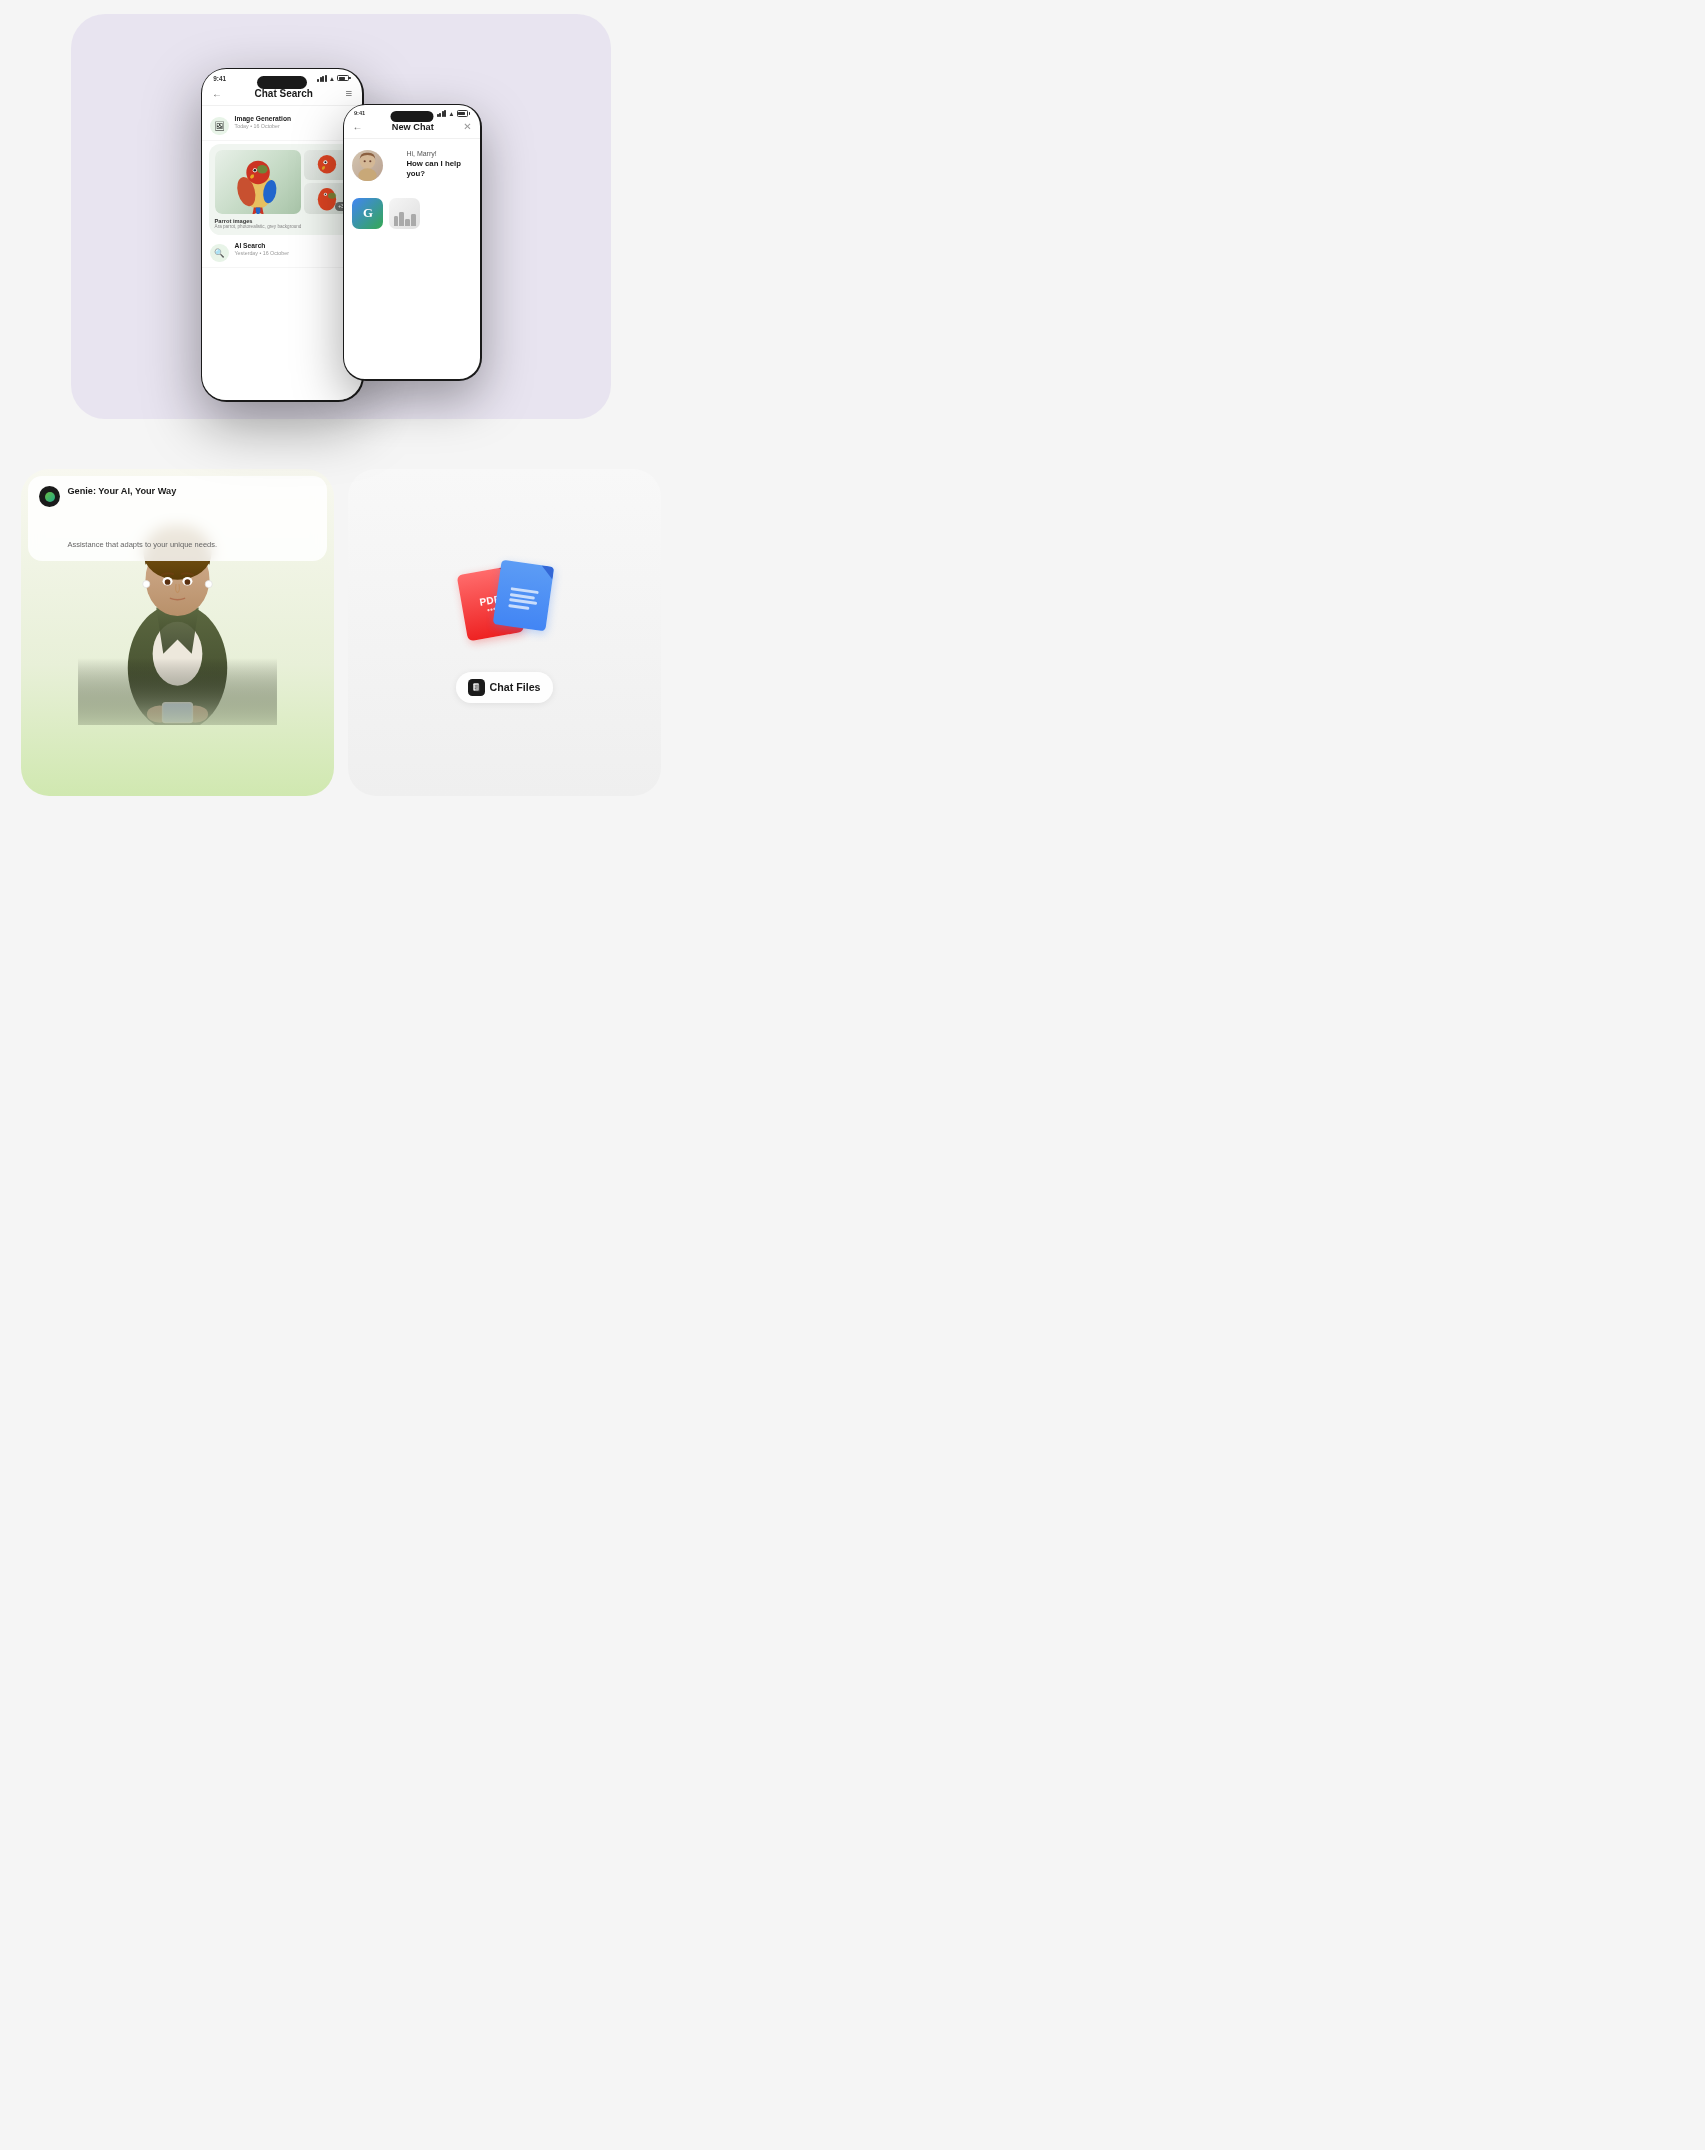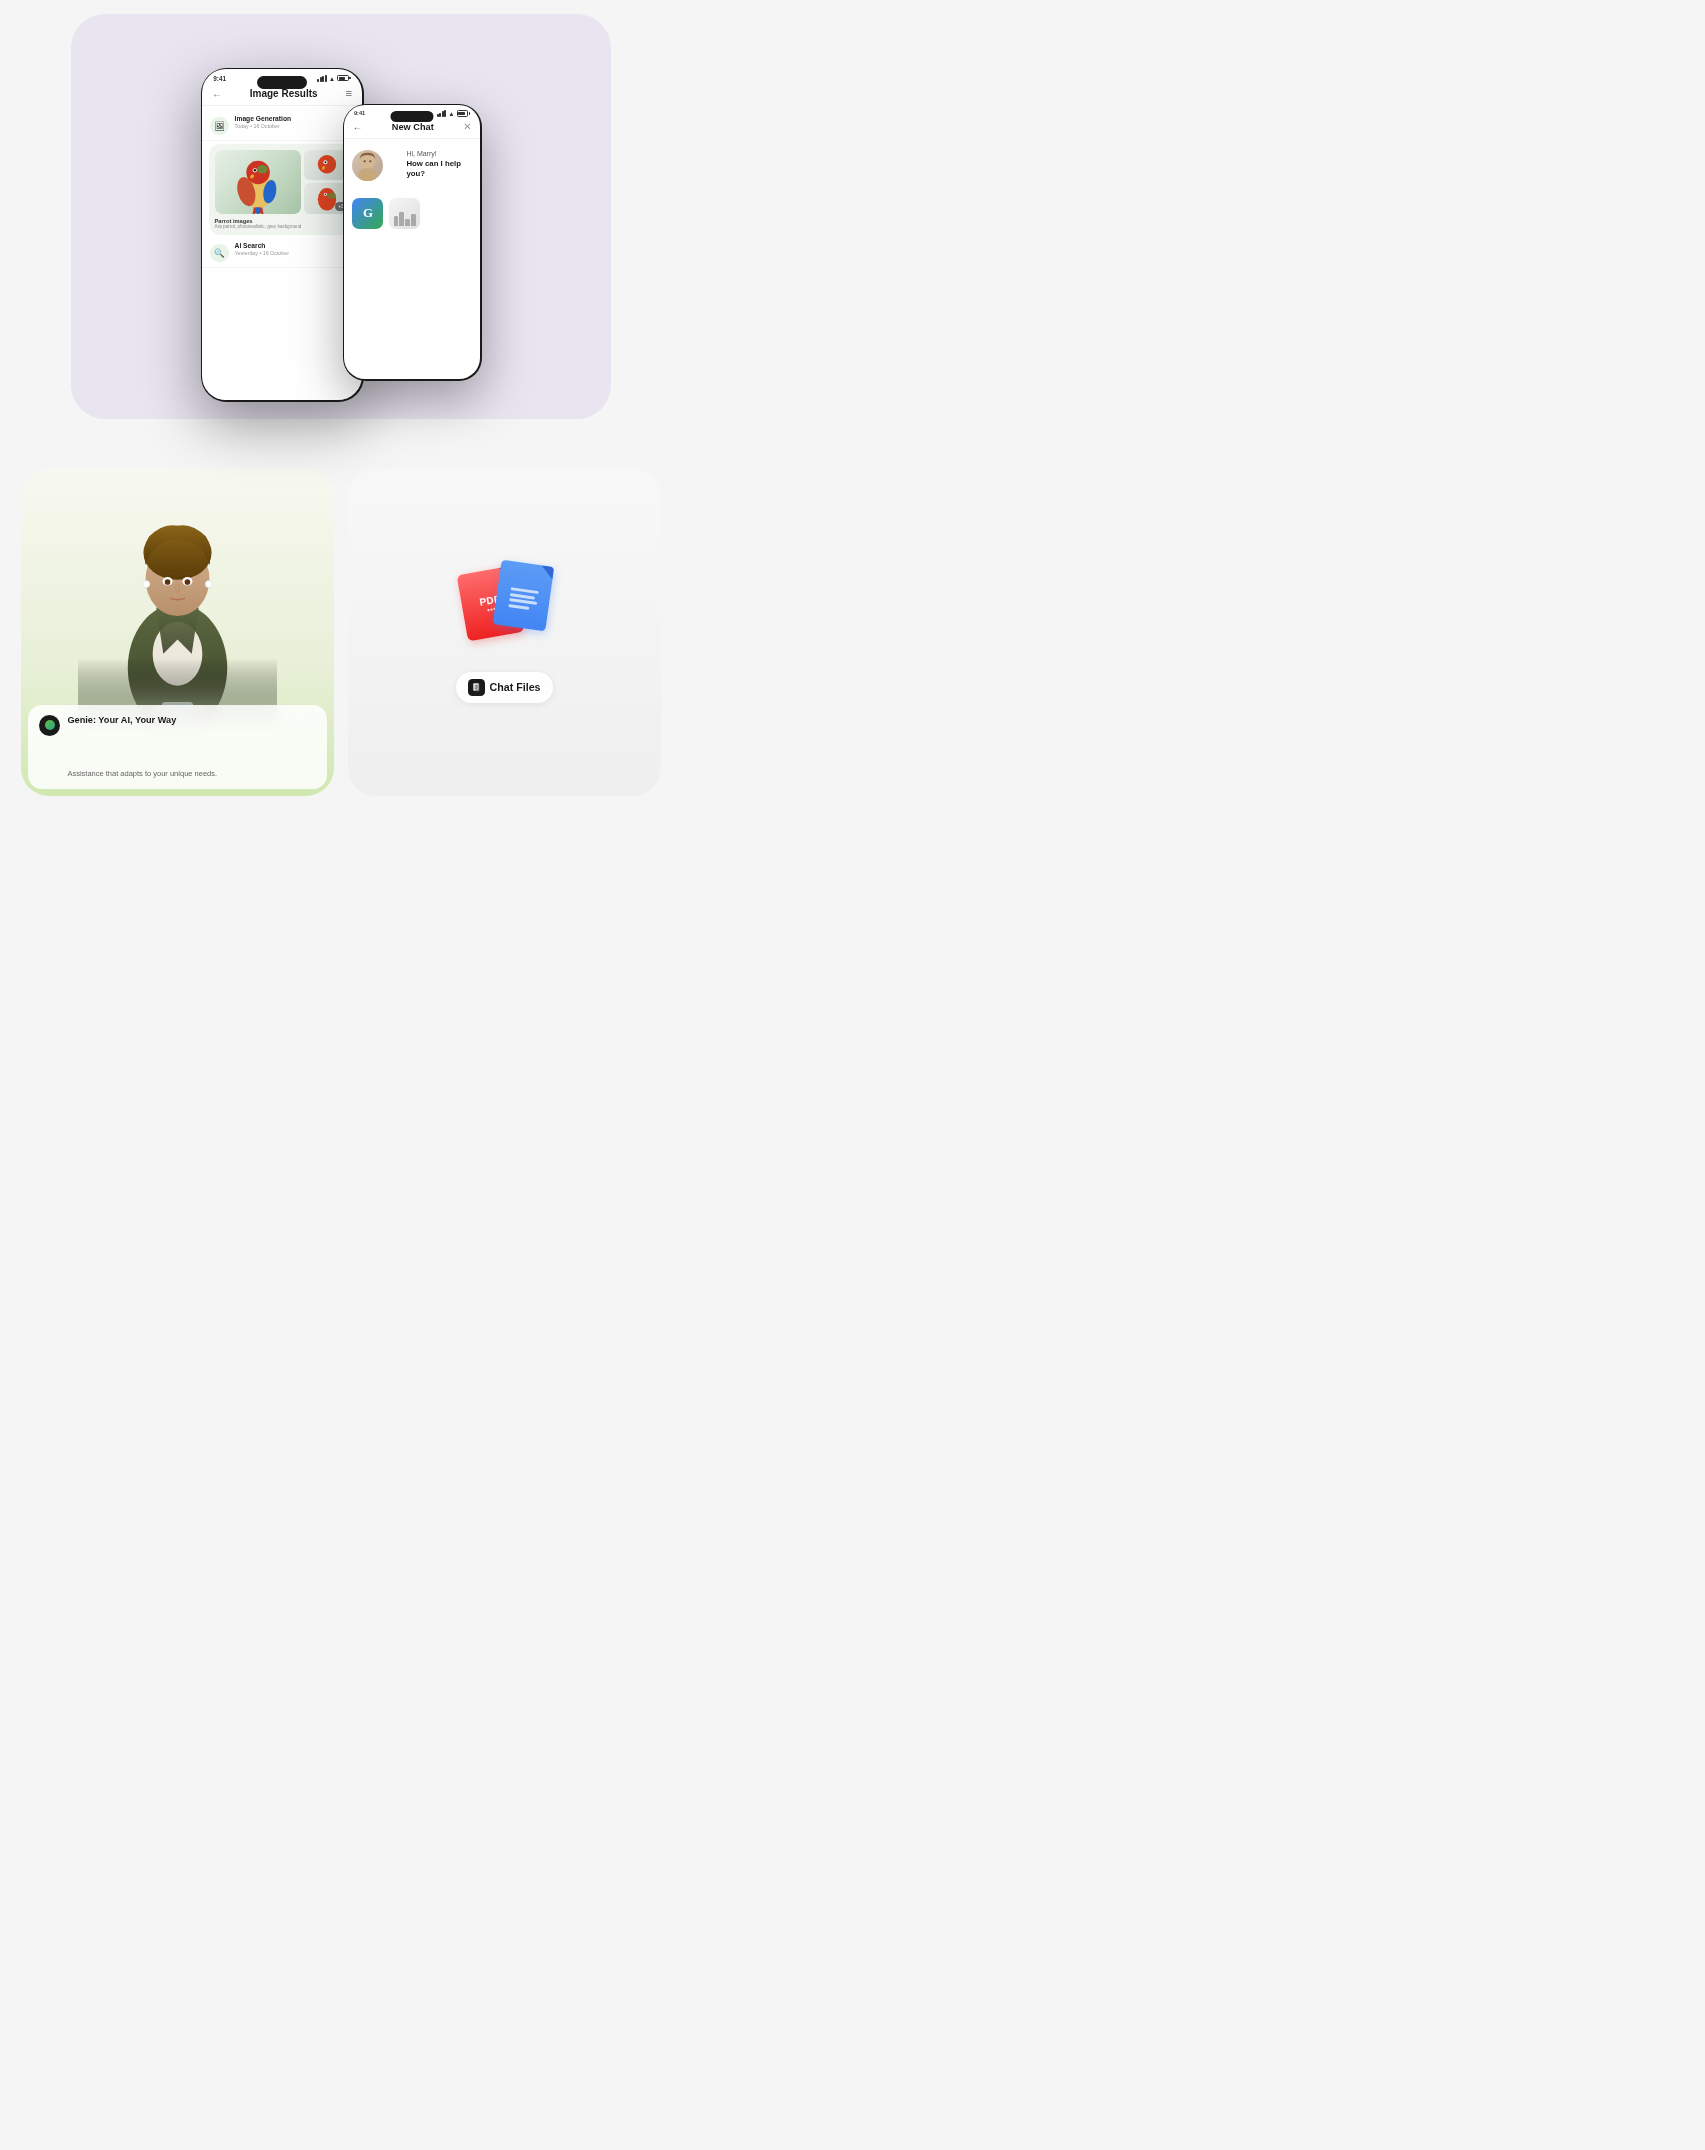--- a/index.html
+++ b/index.html
@@ -354,21 +354,20 @@
     
     .genie-card {
       flex: 1;
       background: linear-gradient(180deg, #f8f8f0 0%, #e8f0d8 60%, #d0e8b0 100%);
       border-radius: 28px;
       min-height: 327px;
       position: relative;
       overflow: hidden;
       display: flex;
       flex-direction: column;
-      justify-content: flex-end;
     }
 
     .genie-person {
       position: absolute;
       top: 0; left: 0; right: 0;
       height: 256px;
       display: flex;
       align-items: flex-start;
       justify-content: center;
       overflow: hidden;
@@ -621,21 +620,21 @@
               <div class="battery-body">
                   <div class="battery-fill"></div>
                 </div>
               <div class="battery-tip"></div>
             </div>
           </div>
         </div>
 
         <div class="phone1-header">
           <span class="back-btn">←</span>
-          <span class="phone1-title">Image Results</span>
+          <span class="phone1-title">Chat Search</span>
           <span class="menu-btn">≡</span>
         </div>
 
         <div class="chat-list">
 
           <div class="chat-item">
             <div class="chat-icon">🖼</div>
             <div class="chat-info">
               <div class="chat-name">Image Generation</div>
               <div class="chat-date">Today • 16 October</div>

